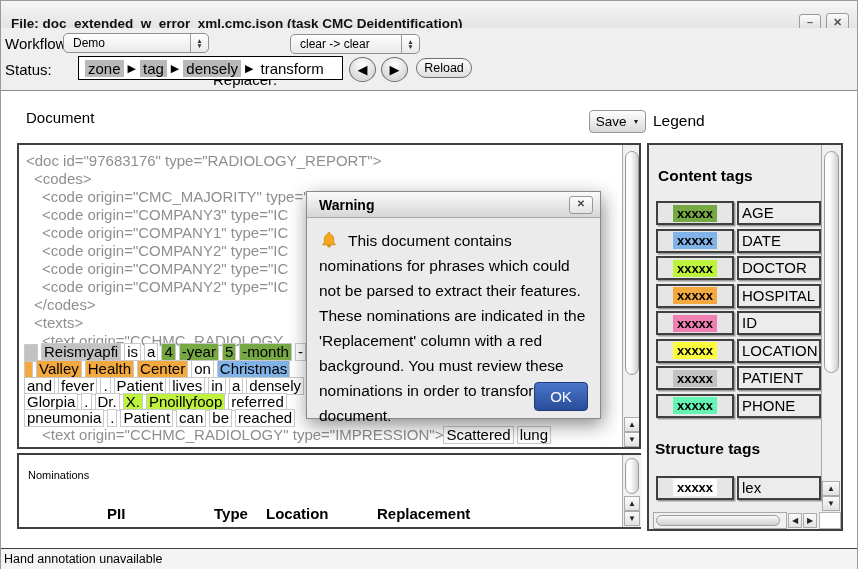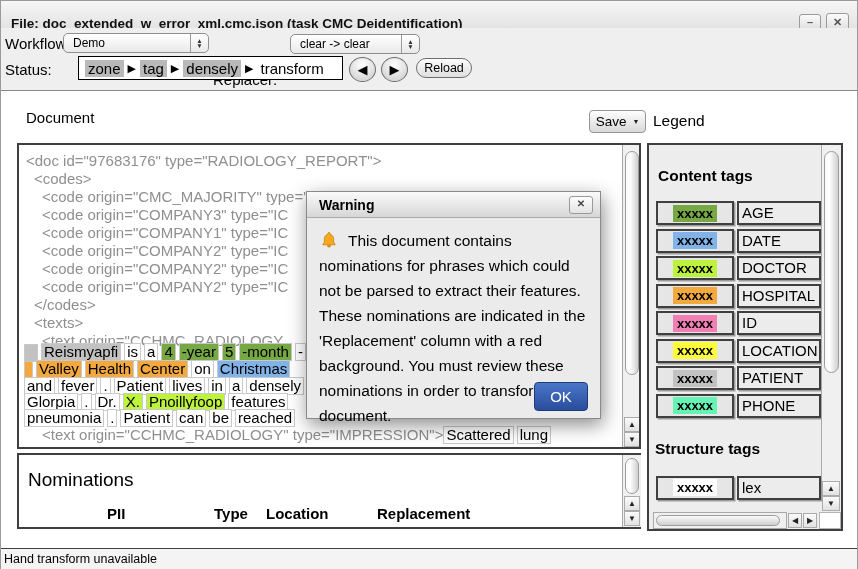--- a/index.html
+++ b/index.html
@@ -132,33 +132,33 @@
         <div class="doc-line" style="top: 79px;"><span class="xml" style="padding-left: 18px;">&lt;code origin="COMPANY1" type="IC</span></div>
         <div class="doc-line" style="top: 97px;"><span class="xml" style="padding-left: 18px;">&lt;code origin="COMPANY2" type="IC</span></div>
         <div class="doc-line" style="top: 115px;"><span class="xml" style="padding-left: 18px;">&lt;code origin="COMPANY2" type="IC</span></div>
         <div class="doc-line" style="top: 133px;"><span class="xml" style="padding-left: 18px;">&lt;code origin="COMPANY2" type="IC</span></div>
         <div class="doc-line" style="top: 151px;"><span class="xml" style="padding-left: 10px;">&lt;/codes&gt;</span></div>
         <div class="doc-line" style="top: 169px;"><span class="xml" style="padding-left: 10px;">&lt;texts&gt;</span></div>
         <div class="doc-line" style="top: 187px;"><span class="xml" style="padding-left: 18px;">&lt;text origin="CCHMC_RADIOLOGY</span></div>
         <div class="doc-line" style="top: 198px;"><span class="lead-chip" style="background: rgb(194, 194, 194); width: 12px;"></span><span class="tok" style="background: rgb(194, 194, 194);">Reismyapfi</span><span class="tok">is</span><span class="tok">a</span><span class="tok" style="background: rgb(118, 168, 67);">4</span><span class="tok" style="background: rgb(118, 168, 67);">-year</span><span class="tok" style="background: rgb(118, 168, 67);">5</span><span class="tok" style="background: rgb(118, 168, 67);">-month</span><span class="tok">-</span><span class="tok">old</span></div>
         <div class="doc-line" style="top: 215px;"><span class="lead-chip" style="background: rgb(244, 169, 62); width: 7px;"></span><span class="tok" style="background: rgb(244, 169, 62);">Valley</span><span class="tok" style="background: rgb(244, 169, 62);">Health</span><span class="tok" style="background: rgb(244, 169, 62);">Center</span><span class="tok">on</span><span class="tok" style="background: rgb(130, 179, 232);">Christmas</span></div>
         <div class="doc-line" style="top: 232px;"><span class="tok">and</span><span class="tok">fever</span><span class="tok">.</span><span class="tok">Patient</span><span class="tok">lives</span><span class="tok">in</span><span class="tok">a</span><span class="tok">densely</span></div>
-        <div class="doc-line" style="top: 248px;"><span class="tok">Glorpia</span><span class="tok">.</span><span class="tok">Dr.</span><span class="tok" style="background: rgb(189, 242, 61);">X.</span><span class="tok" style="background: rgb(189, 242, 61);">Pnoillyfoop</span><span class="tok">features</span></div>
+        <div class="doc-line" style="top: 248px;"><span class="tok">Glorpia</span><span class="tok">.</span><span class="tok">Dr.</span><span class="tok" style="background: rgb(189, 242, 61);">X.</span><span class="tok" style="background: rgb(189, 242, 61);">Pnoillyfoop</span><span class="tok">referred</span></div>
         <div class="doc-line" style="top: 264px;"><span class="tok">pneumonia</span><span class="tok">.</span><span class="tok">Patient</span><span class="tok">can</span><span class="tok">be</span><span class="tok">reached</span></div>
         <div class="doc-line" style="top: 281px;"><span class="xml" style="padding-left: 18px;">&lt;text origin="CCHMC_RADIOLOGY" type="IMPRESSION"&gt;</span><span class="tok">Scattered</span><span class="tok">lung</span></div>
       </div>
     <div class="sb-v" style="left:603px;width:19px;">
       <div class="sb-thumb" style="top:6px;height:224px;"></div>
       <div class="sb-btn" style="top:272px;">▲</div>
       <div class="sb-btn" style="top:287px;">▼</div>
     </div>
   </div>
 
   <div class="panel" id="nom-panel">
-    <span style="position:absolute;left:9px;top:14px;font-size:19px;">Nominations</span>
+    <span style="position:absolute;left:9px;top:14px;font-size:11px;">Nominations</span>
     <span class="nom-col" style="left:88px;">PII</span>
     <span class="nom-col" style="left:195px;">Type</span>
     <span class="nom-col" style="left:247px;">Location</span>
     <span class="nom-col" style="left:358px;">Replacement</span>
     <div class="sb-v" style="left:603px;width:19px;">
       <div class="sb-thumb" style="top:3px;height:36px;"></div>
       <div class="sb-btn" style="top:41px;">▲</div>
       <div class="sb-btn" style="top:56px;">▼</div>
     </div>
   </div>
@@ -231,21 +231,21 @@
     <div class="sb-btn" style="position:absolute;left:173px;width:18px;top:351px;">▼</div>
     <div class="sb-h" style="left:4px;top:367px;width:134px;height:17px;">
       <div class="sb-hthumb" style="left:2px;width:124px;"></div>
     </div>
     <div class="sb-hbtn" style="position:absolute;left:139px;top:368px;height:15px;">◀</div>
     <div class="sb-hbtn" style="position:absolute;left:154px;top:368px;height:15px;">▶</div>
     <div style="position:absolute;left:170px;top:367px;width:22px;height:17px;background:#fff;border:1px solid #b5b5b5;box-sizing:border-box;"></div>
   </div>
 
   <div class="statusbar">
-    <span>Hand transform unavailable</span>
+    <span>Hand annotation unavailable</span>
   </div>
 
   <div id="dialog">
     <div class="dtitle">
       <span class="dtext">Warning</span>
       <span class="dclose">✕</span>
     </div>
     <div class="dbody">
       <span class="bell">
         <svg viewBox="0 0 24 24" width="20" height="18">

